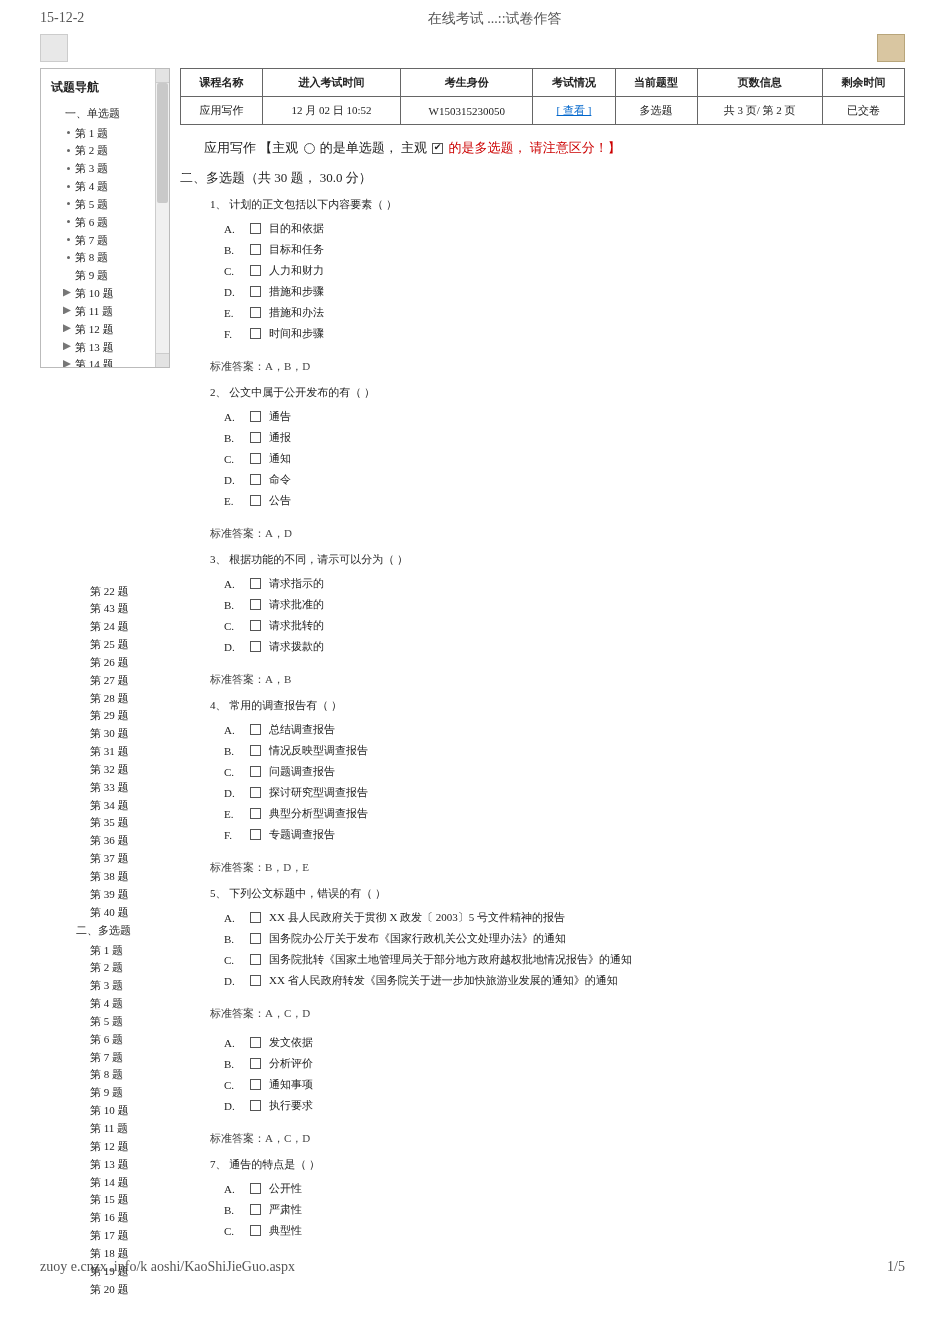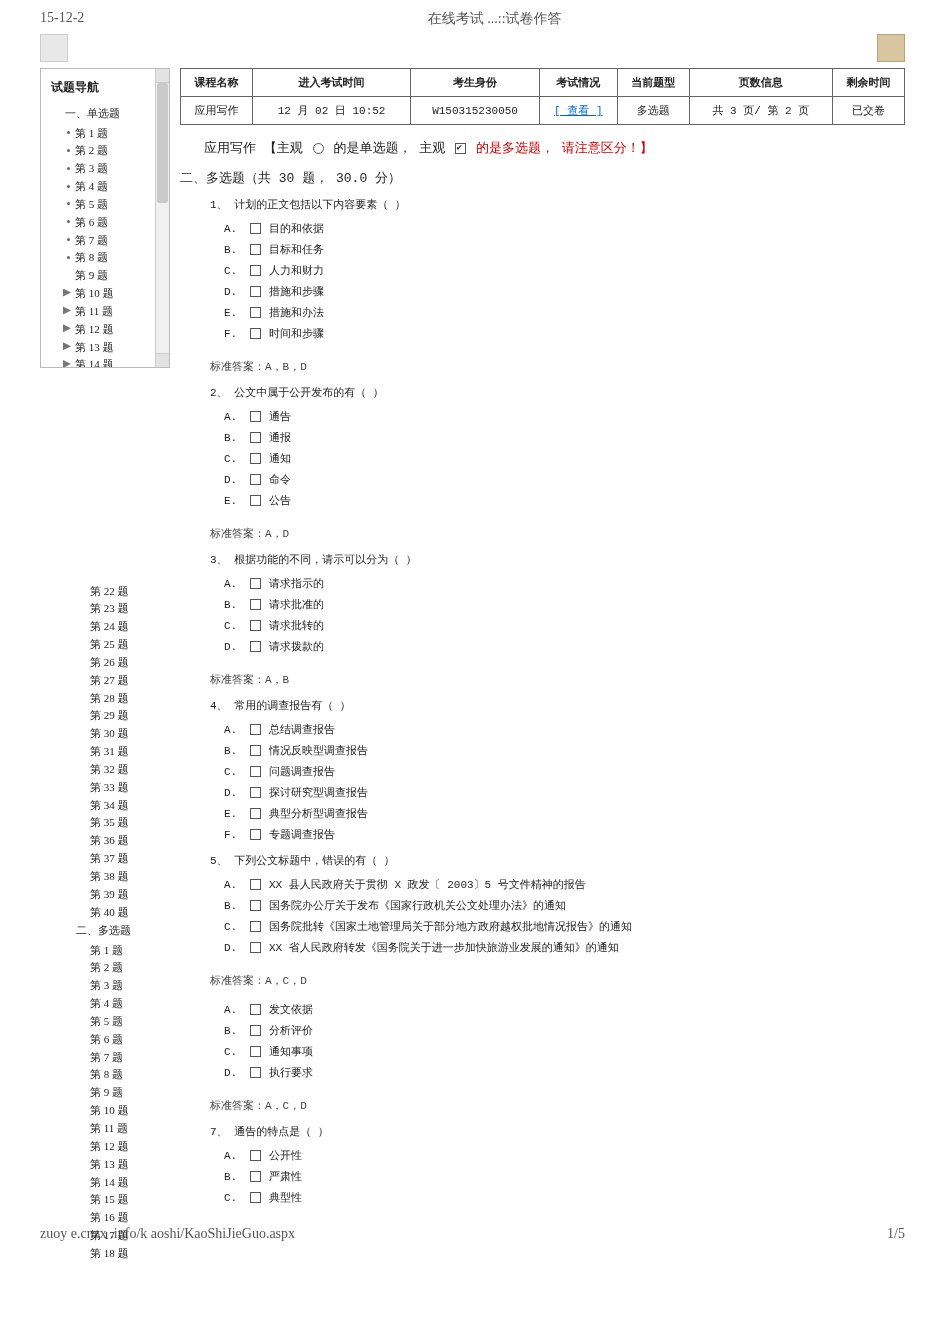--- a/index.html
+++ b/index.html
@@ -117,21 +117,20 @@
     top: 520px;
     width: 130px;
   }
   .overflow-nav .nav-item { padding-left: 50px; }
   .overflow-nav .nav-section-h { padding-left: 36px; }
   
   .content {
     flex: 1;
     padding: 6px 0 0 10px;
     position: relative;
-    font-family: Liberation Mono, monospace;
   }
   table.header-tbl {
     border-collapse: collapse;
     width: 100%;
     font-size: 11px;
   }
   .header-tbl th, .header-tbl td {
     border: 1px solid #666;
     padding: 6px 4px;
     text-align: center;
@@ -239,21 +238,21 @@
       </div>
       <div class="sidebar-scroll">
         <div class="track-btn"></div>
         <div class="thumb"></div>
         <div class="track-btn bot"></div>
       </div>
     </div>
 
     <div class="overflow-nav" id="nav-overflow">
         <div class="nav-item">第 22 题</div>
-        <div class="nav-item">第 23 题</div>
+        <div class="nav-item">第 43 题</div>
         <div class="nav-item">第 24 题</div>
         <div class="nav-item">第 25 题</div>
         <div class="nav-item">第 26 题</div>
         <div class="nav-item">第 27 题</div>
         <div class="nav-item">第 28 题</div>
         <div class="nav-item">第 29 题</div>
         <div class="nav-item">第 30 题</div>
         <div class="nav-item">第 31 题</div>
         <div class="nav-item">第 32 题</div>
         <div class="nav-item">第 33 题</div>
@@ -437,20 +436,21 @@
             <div class="opt">
               <span class="lbl">E.</span>
               <span class="cb"></span>
               <span>典型分析型调查报告</span>
             </div>
             <div class="opt">
               <span class="lbl">F.</span>
               <span class="cb"></span>
               <span>专题调查报告</span>
             </div>
+            <div class="ans">标准答案：B，D，E</div>
           </div>
           <div class="q-block">
             <div class="q-stem">5、 下列公文标题中，错误的有（  ）</div>
             <div class="opt">
               <span class="lbl">A.</span>
               <span class="cb"></span>
               <span>XX 县人民政府关于贯彻 X 政发〔 2003〕5 号文件精神的报告</span>
             </div>
             <div class="opt">
               <span class="lbl">B.</span>

